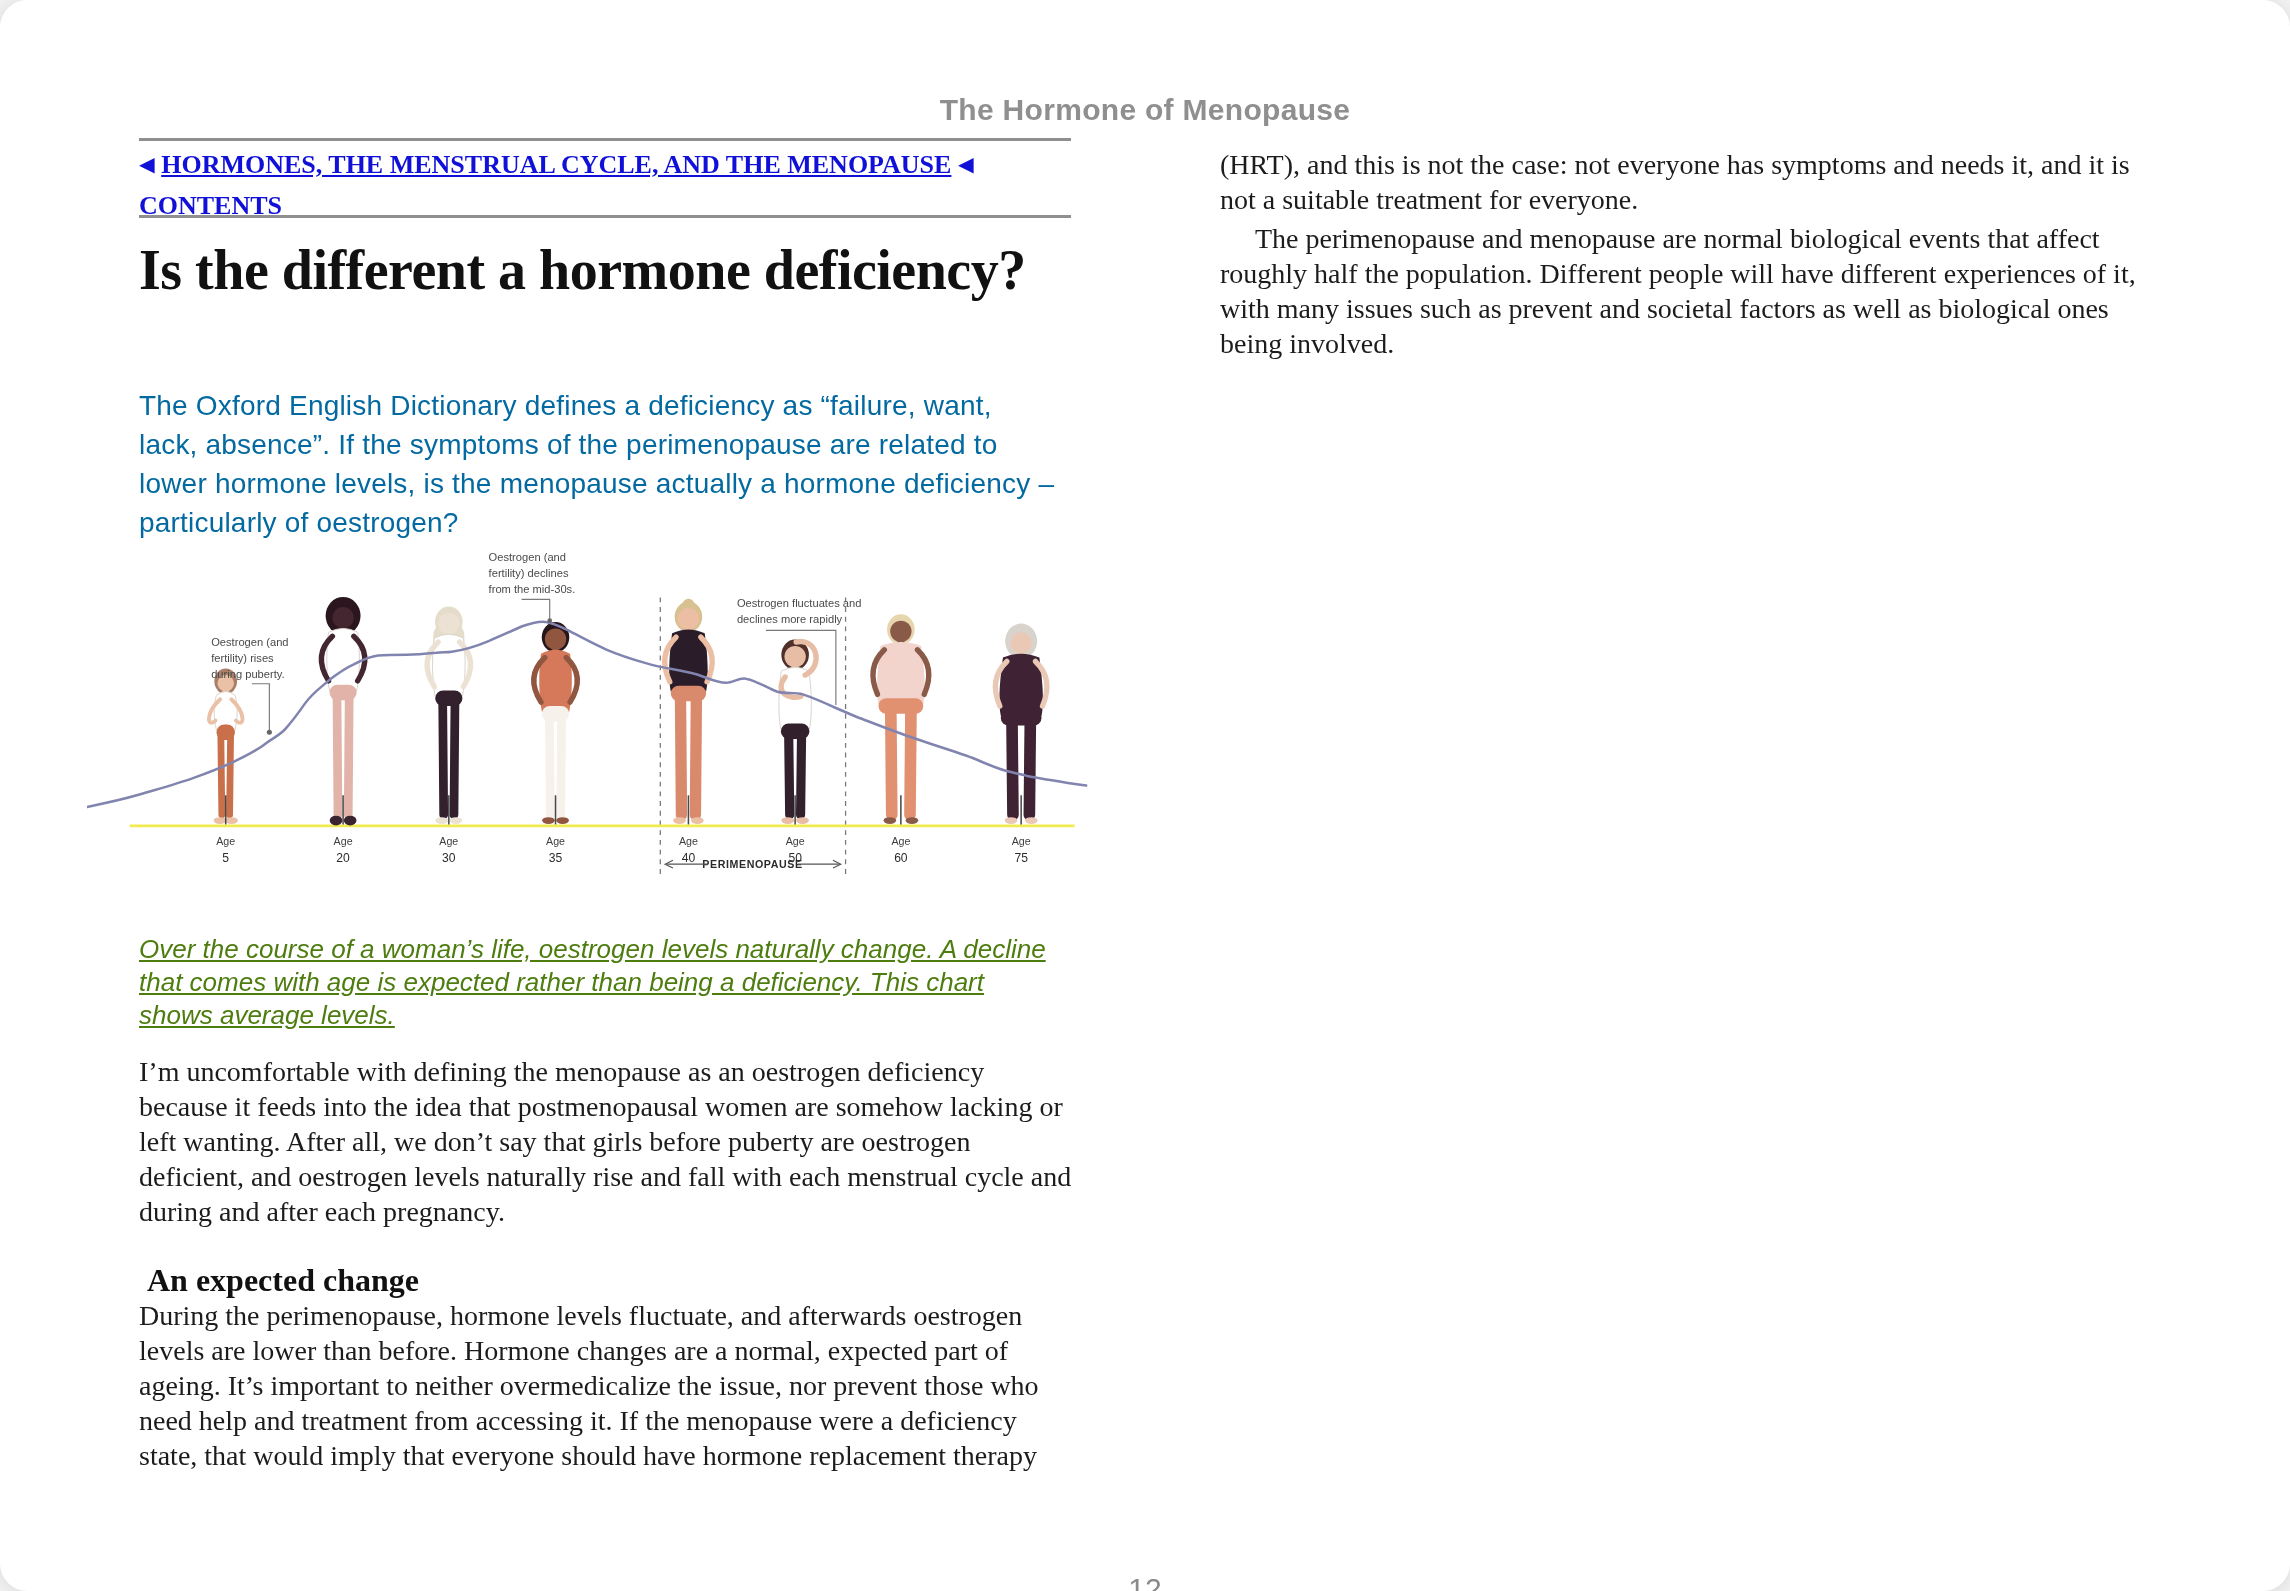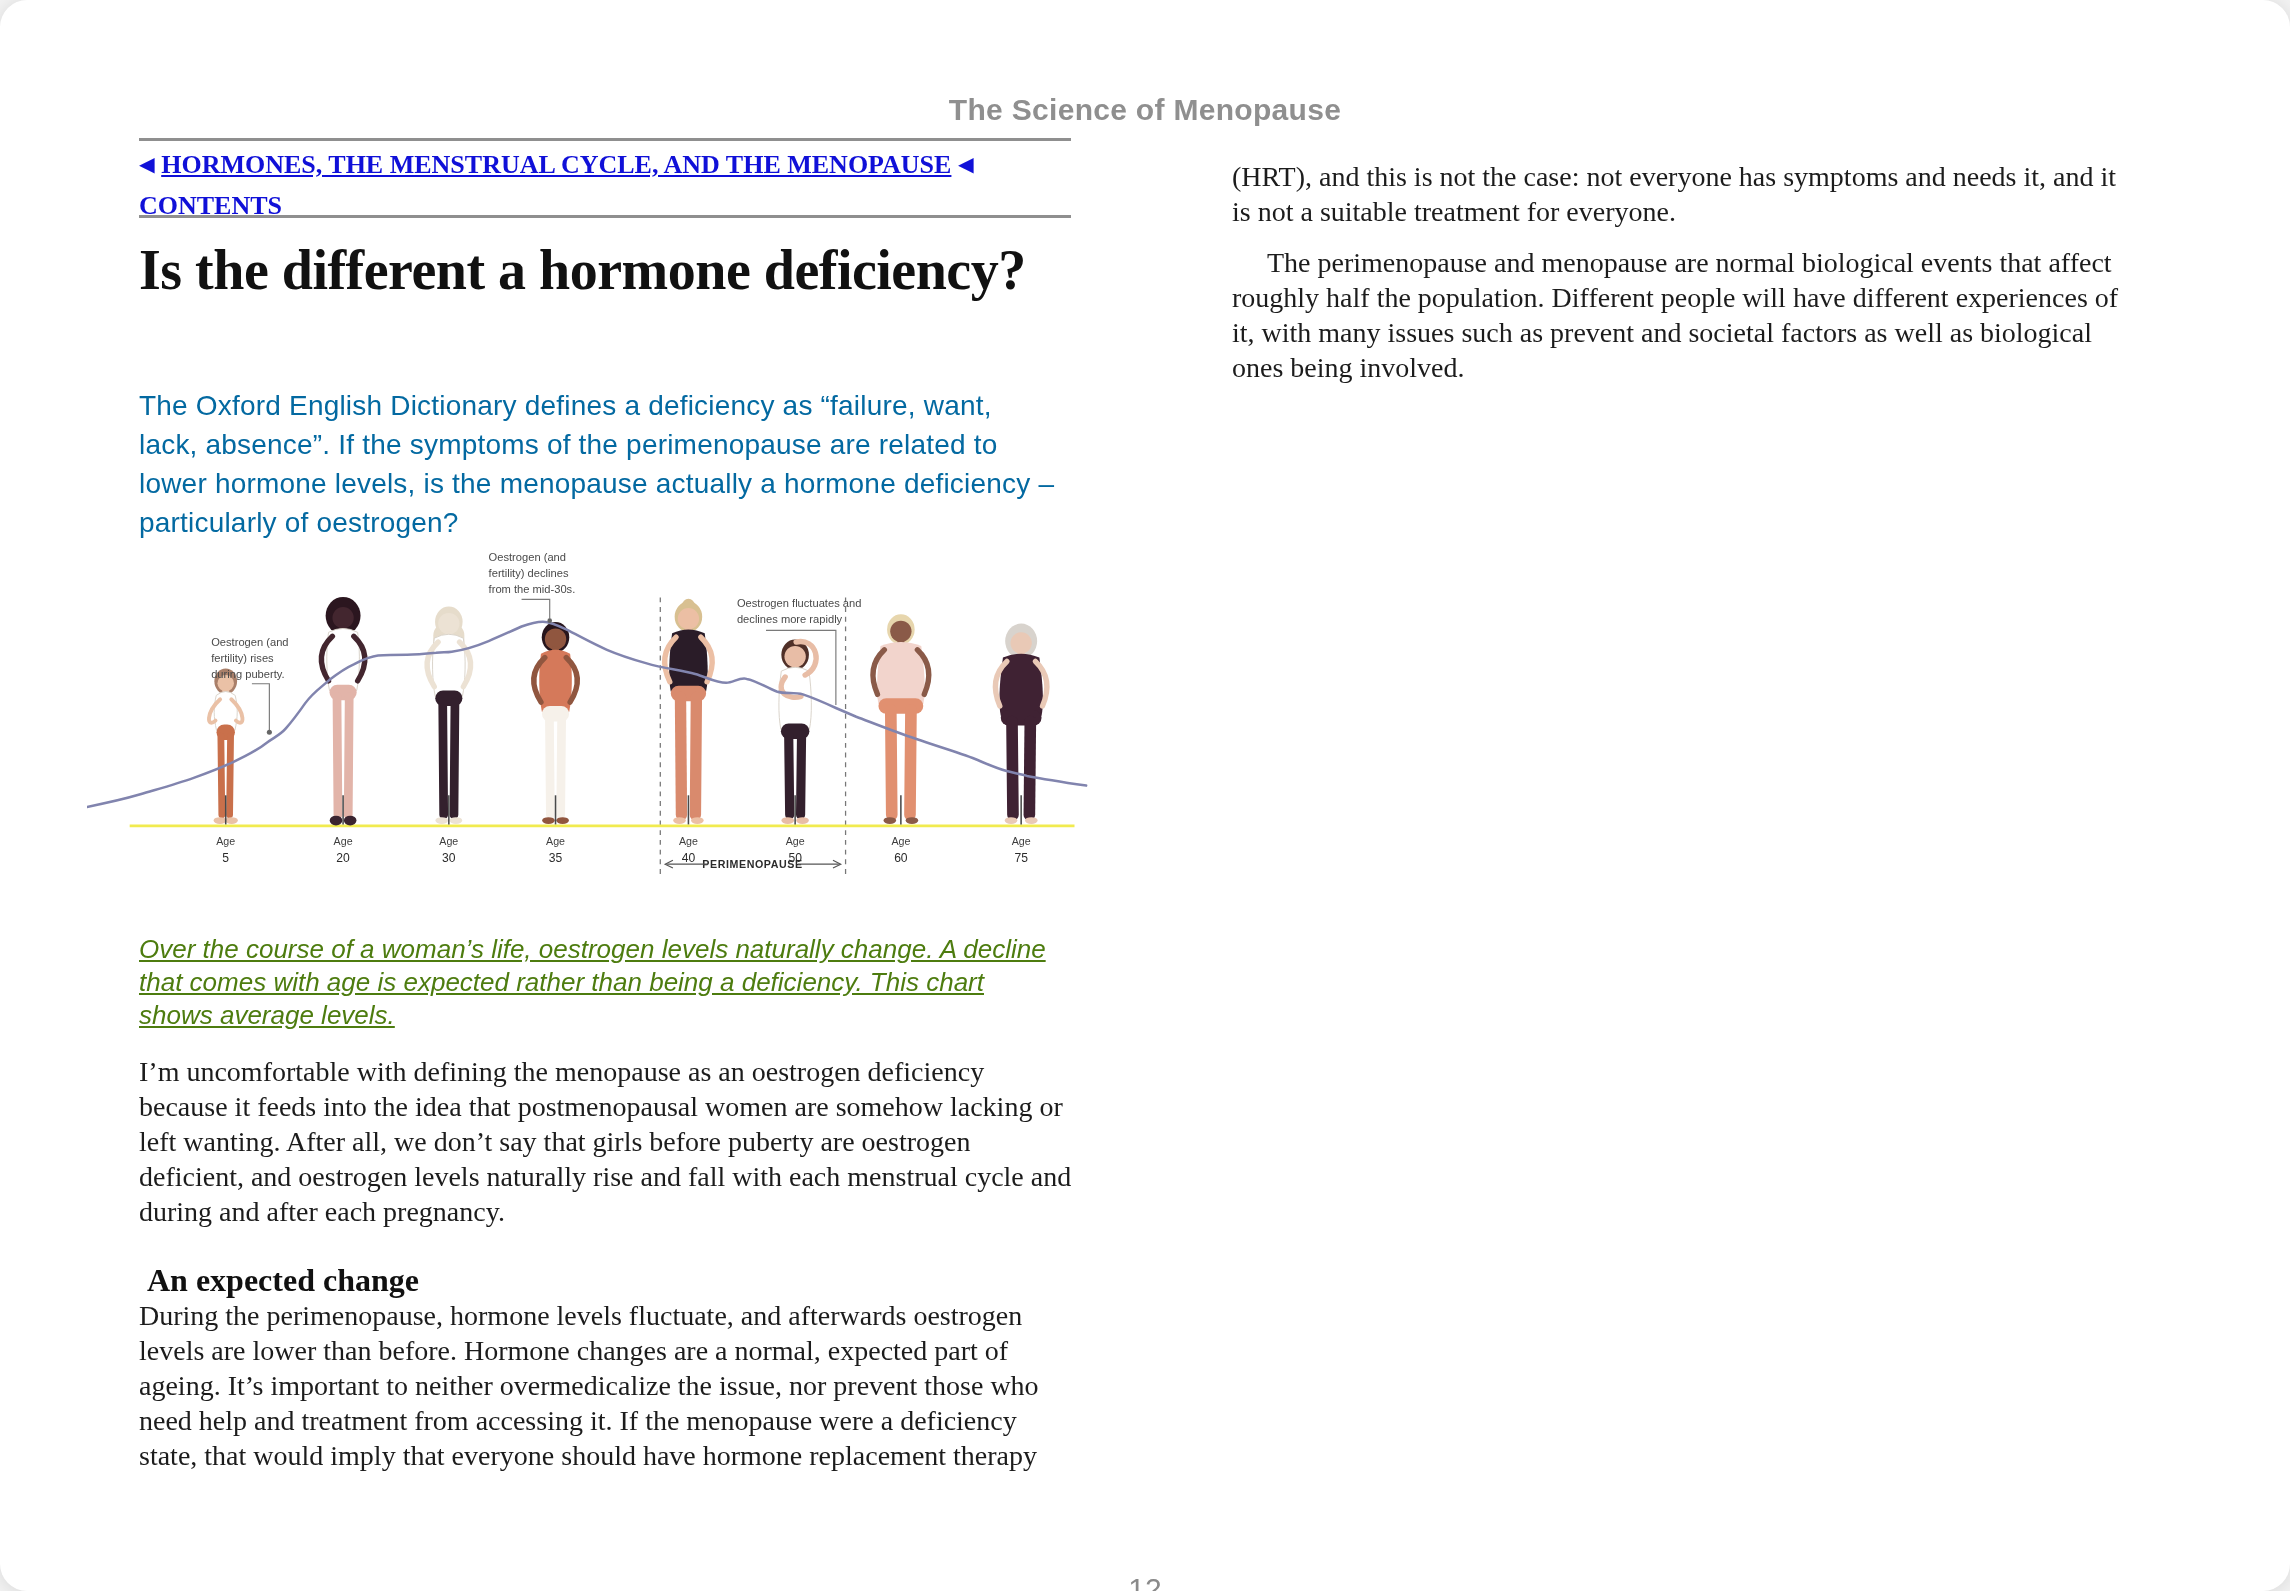--- a/index.html
+++ b/index.html
@@ -26,32 +26,32 @@
   .cap-title{left:139px;top:891px;width:917px;font:400 29px "Liberation Sans",sans-serif;
        color:#2e2e2e;letter-spacing:0.5px;}
   .cap-text{left:139px;top:933px;width:922px;font:italic 400 26px "Liberation Sans",sans-serif;
        line-height:33px;color:#4d7c0f;text-decoration:underline;}
   .serif-body{font:400 28px "Liberation Serif",serif;line-height:35px;color:#1c1c1c;}
   .para1{left:139px;top:1054px;width:933px;}
   .subhead{left:139px;top:1254px;width:933px;font:700 32px "Liberation Serif",serif;color:#111;}
   .para2{left:139px;top:1298px;width:933px;}
   
   .col2{left:1216px;top:143px;width:924px;}
-  .col2 p{margin:16px;}
+  .col2 p{margin:4px;}
   .col2 .indent{text-indent:35px;}
   
   .figure-wrap{left:87px;top:537px;width:1004px;height:342px;}
   svg text{font-family:"Liberation Sans",sans-serif;}
 </style>
 </head>
 <body>
 
 <div class="page">
 
-  <div class="abs book-title">The Science of Menopause</div>
+  <div class="abs book-title">The Hormone of Menopause</div>
 
   <div class="abs rule" style="top:138px"></div>
 
   <div class="abs nav">
     <span class="arr">◀</span>
     <a>HORMONES, THE MENSTRUAL CYCLE, AND THE MENOPAUSE</a>
     <span class="arr">◀</span>
     <a>CONTENTS</a>
   </div>
 

